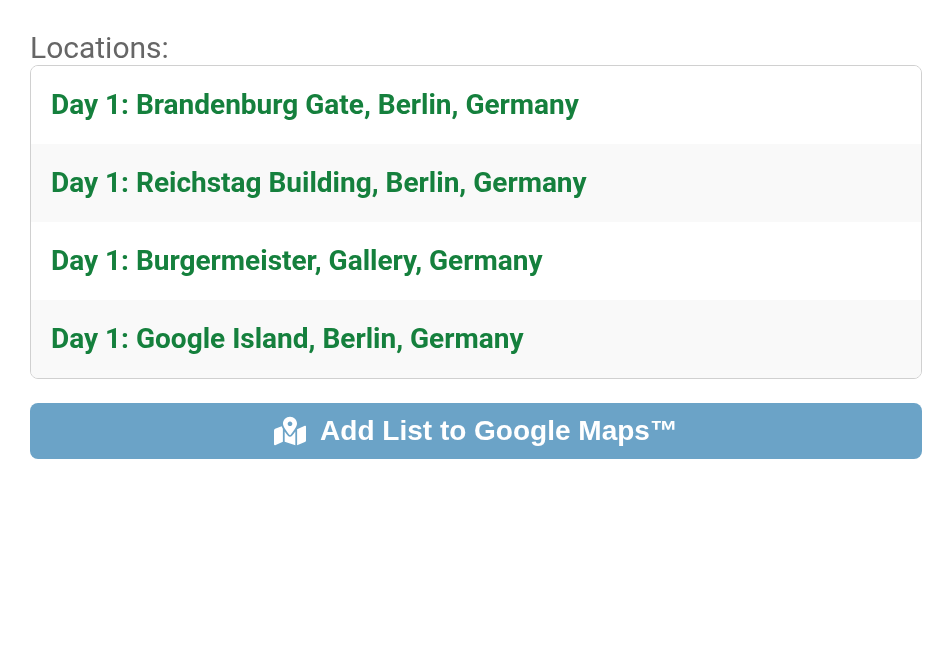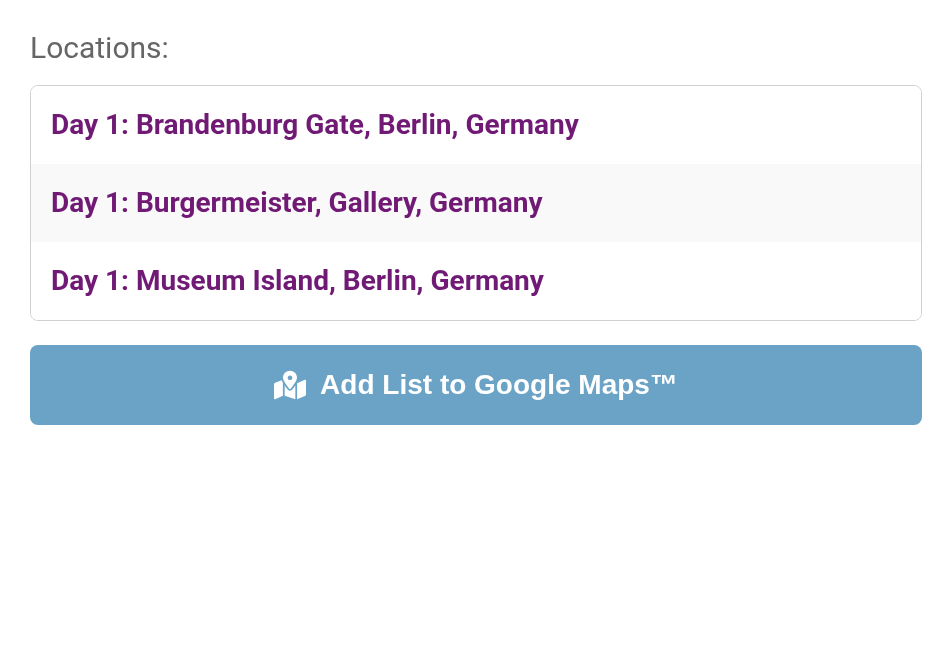--- a/index.html
+++ b/index.html
@@ -10,48 +10,47 @@
     body {
       font-family: -apple-system, BlinkMacSystemFont, "Segoe UI", Roboto, "Helvetica Neue", Arial, sans-serif;
       background: #ffffff;
       padding: 30px;
       width: 952px;
     }
     .section-title {
       font-size: 30px;
       font-weight: 400;
       color: #666666;
-      margin-bottom: 20px;
     }
     .locations-list {
       border: 1px solid #d0d0d0;
       border-radius: 8px;
       overflow: hidden;
       margin-bottom: 24px;
     }
     .list-item {
       padding: 18px 20px;
       font-size: 28px;
       font-weight: 700;
-      color: #701a75;
+      color: #15803d;
       line-height: 1.5;
     }
     .list-item:nth-child(even) {
       background-color: #f9f9f9;
     }
     .list-item:nth-child(odd) {
       background-color: #ffffff;
     }
     .map-button {
       width: 100%;
       background-color: #6ba3c7;
       color: #ffffff;
       border: none;
       border-radius: 8px;
-      padding: 24px;
+      padding: 12px;
       font-size: 28px;
       font-weight: 700;
       cursor: pointer;
       display: flex;
       align-items: center;
       justify-content: center;
       gap: 14px;
     }
     .map-icon {
       width: 32px;
@@ -66,22 +65,23 @@
       fill: #ffffff;
     }
   </style>
 </head>
 <body>
 
 <h2 class="section-title">Locations:</h2>
 
 <div class="locations-list">
   <div class="list-item">Day 1: Brandenburg Gate, Berlin, Germany</div>
+  <div class="list-item">Day 1: Reichstag Building, Berlin, Germany</div>
   <div class="list-item">Day 1: Burgermeister, Gallery, Germany</div>
-  <div class="list-item">Day 1: Museum Island, Berlin, Germany</div>
+  <div class="list-item">Day 1: Google Island, Berlin, Germany</div>
 </div>
 
 <button class="map-button">
   <span class="map-icon">
     <svg viewBox="0 0 576 512" xmlns="http://www.w3.org/2000/svg">
       <path d="M288 0c-69.59 0-126 56.41-126 126 0 56.26 82.35 158.8 113.9 196.02 6.39 7.54 17.82 7.54 24.2 0C331.65 284.8 414 182.26 414 126 414 56.41 357.59 0 288 0zm0 168c-23.2 0-42-18.8-42-42s18.8-42 42-42 42 18.8 42 42-18.8 42-42 42zM20.12 215.95A32.006 32.006 0 0 0 0 245.66v250.32c0 11.32 11.43 19.06 21.94 14.86L160 448V214.92c-8.84-15.98-16.07-31.54-21.25-46.42L20.12 215.95zM288 359.67c-14.07 0-27.38-6.18-36.51-16.96-19.66-23.2-40.57-49.62-59.49-76.72v182l192 64V266c-18.92 27.09-39.82 53.52-59.49 76.72-9.13 10.77-22.44 16.95-36.51 16.95zm266.06-198.51L416 224v288l139.88-55.95A31.996 31.996 0 0 0 576 426.34V176.02c0-11.32-11.43-19.06-21.94-14.86z"></path>
     </svg>
   </span>
   <span>Add List to Google Maps™</span>
 </button>

